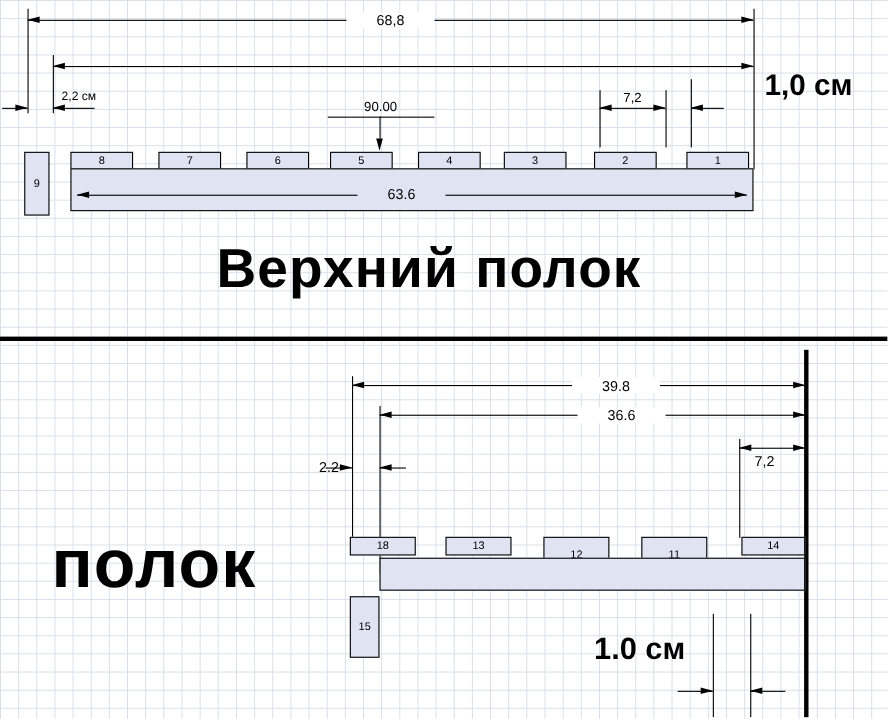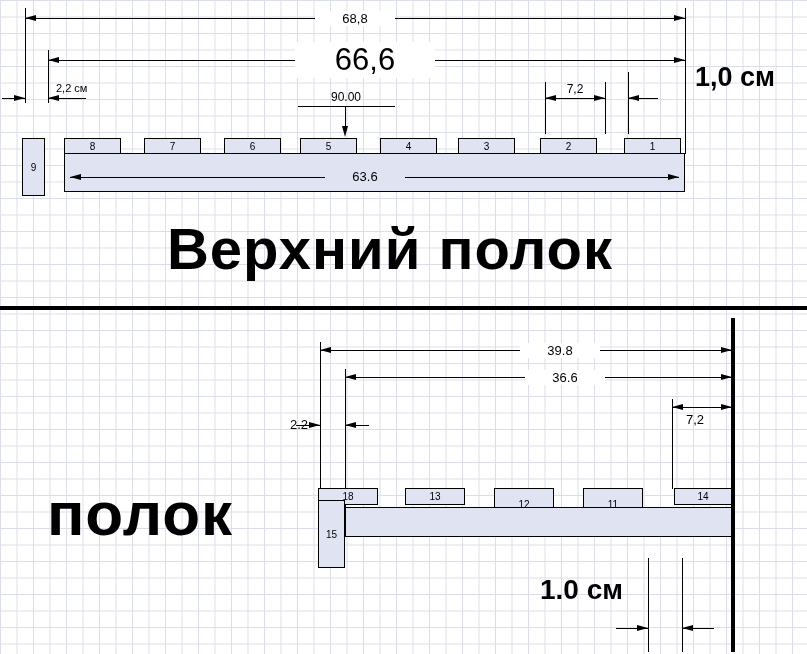--- a/index.html
+++ b/index.html
@@ -37,21 +37,20 @@
   <div class="vline" style="left:685px;top:8px;height:146px"></div>
 
   <div class="hline" style="left:25px;top:18px;width:660px"></div>
   <div class="arrow a-left" style="left:25px;top:15px"></div>
   <div class="arrow a-right" style="left:674px;top:15px"></div>
   <div class="lbl ctr onwhite" style="left:315px;top:11px;width:80px;font-size:13px">68,8</div>
 
   <div class="hline" style="left:48px;top:60px;width:637px"></div>
   <div class="arrow a-left" style="left:48px;top:57px"></div>
   <div class="arrow a-right" style="left:674px;top:57px"></div>
-  <div class="lbl ctr onwhite" style="left:295px;top:42px;width:140px;font-size:31px">66,6</div>
 
   <div class="hline" style="left:2px;top:98px;width:23px"></div>
   <div class="arrow a-right" style="left:14px;top:95px"></div>
   <div class="hline" style="left:48px;top:98px;width:38px"></div>
   <div class="arrow a-left" style="left:48px;top:95px"></div>
   <div class="lbl" style="left:56px;top:82px;font-size:11px">2,2 см</div>
 
   <div class="vline" style="left:545px;top:82px;height:52px"></div>
   <div class="vline" style="left:605px;top:82px;height:52px"></div>
   <div class="vline" style="left:628px;top:72px;height:62px"></div>
@@ -98,21 +97,21 @@
 
   <div class="hline" style="left:70px;top:177px;width:609px"></div>
   <div class="arrow a-left" style="left:70px;top:174px"></div>
   <div class="arrow a-right" style="left:668px;top:174px"></div>
   <div class="lbl ctr onbar" style="left:325px;top:169px;width:80px;font-size:13px">63.6</div>
 
   <div class="slat" style="left:22px;top:138px;width:23px;height:58px">
       <span>9</span>
     </div>
 
-  <div class="title ctr" style="left:60px;top:215px;width:660px;font-size:58px;text-align:center">Верхний полок</div>
+  <div class="title ctr" style="left:60px;top:215px;width:660px;font-size:50px;text-align:center">Верхний полок</div>
 
   <div class="thick" style="left:0;top:306px;width:807px;height:4px"></div>
 
   <div class="thick" style="left:731px;top:318px;width:4px;height:334px"></div>
 
   <div class="vline" style="left:320px;top:342px;height:146px"></div>
   <div class="hline" style="left:320px;top:350px;width:412px"></div>
   <div class="arrow a-left" style="left:320px;top:347px"></div>
   <div class="arrow a-right" style="left:721px;top:347px"></div>
   <div class="lbl ctr onwhite" style="left:520px;top:343px;width:80px;font-size:13px">39.8</div>
@@ -148,21 +147,21 @@
     </div>
   <div class="slat" style="left:583px;top:488px;width:60px;height:33px">
       <span>11</span>
     </div>
   <div class="slat" style="left:674px;top:488px;width:58px;height:17px">
       <span>14</span>
     </div>
 
   <div class="bar" style="left:345px;top:507px;width:387px;height:30px"></div>
 
-  <div class="slat" style="left:318px;top:500px;width:27px;height:68px">
+  <div class="slat" style="left:318px;top:542px;width:27px;height:56px">
       <span>15</span>
     </div>
 
   <div class="lbl" style="left:540px;top:574px;font-size:28px;font-weight:bold">1.0 см</div>
 
   <div class="vline" style="left:648px;top:558px;height:94px"></div>
   <div class="vline" style="left:682px;top:558px;height:94px"></div>
   <div class="hline" style="left:616px;top:628px;width:32px"></div>
   <div class="arrow a-right" style="left:637px;top:625px"></div>
   <div class="hline" style="left:682px;top:628px;width:32px"></div>

